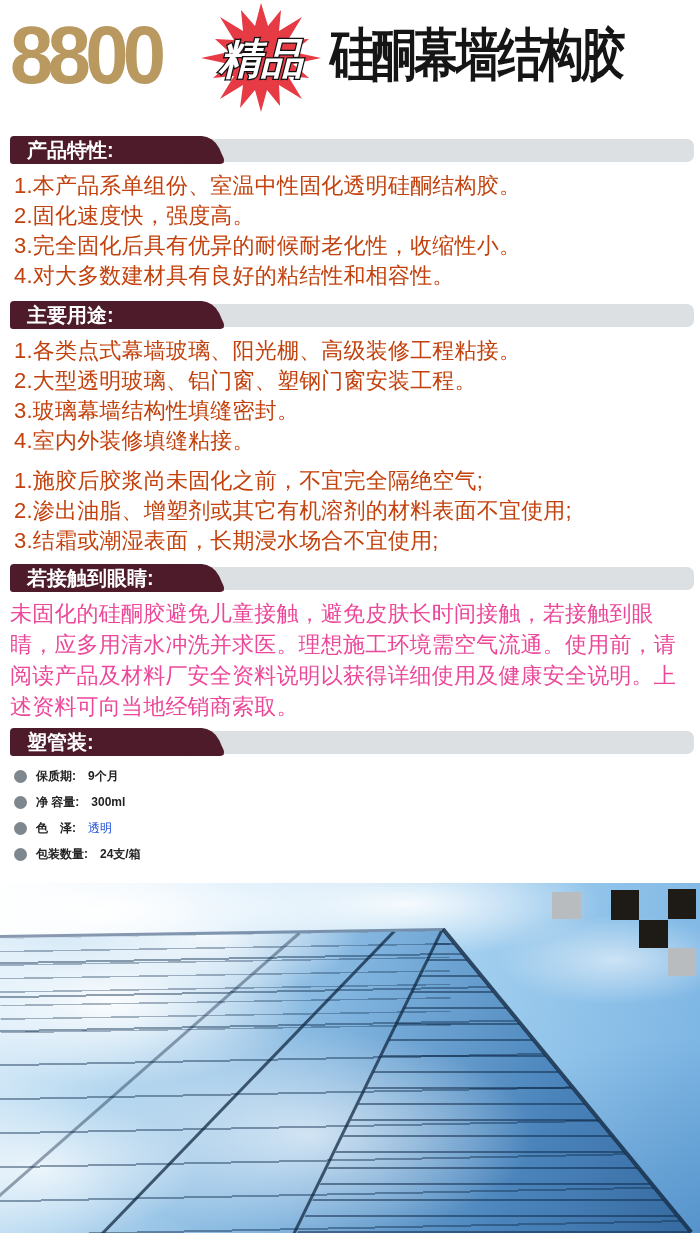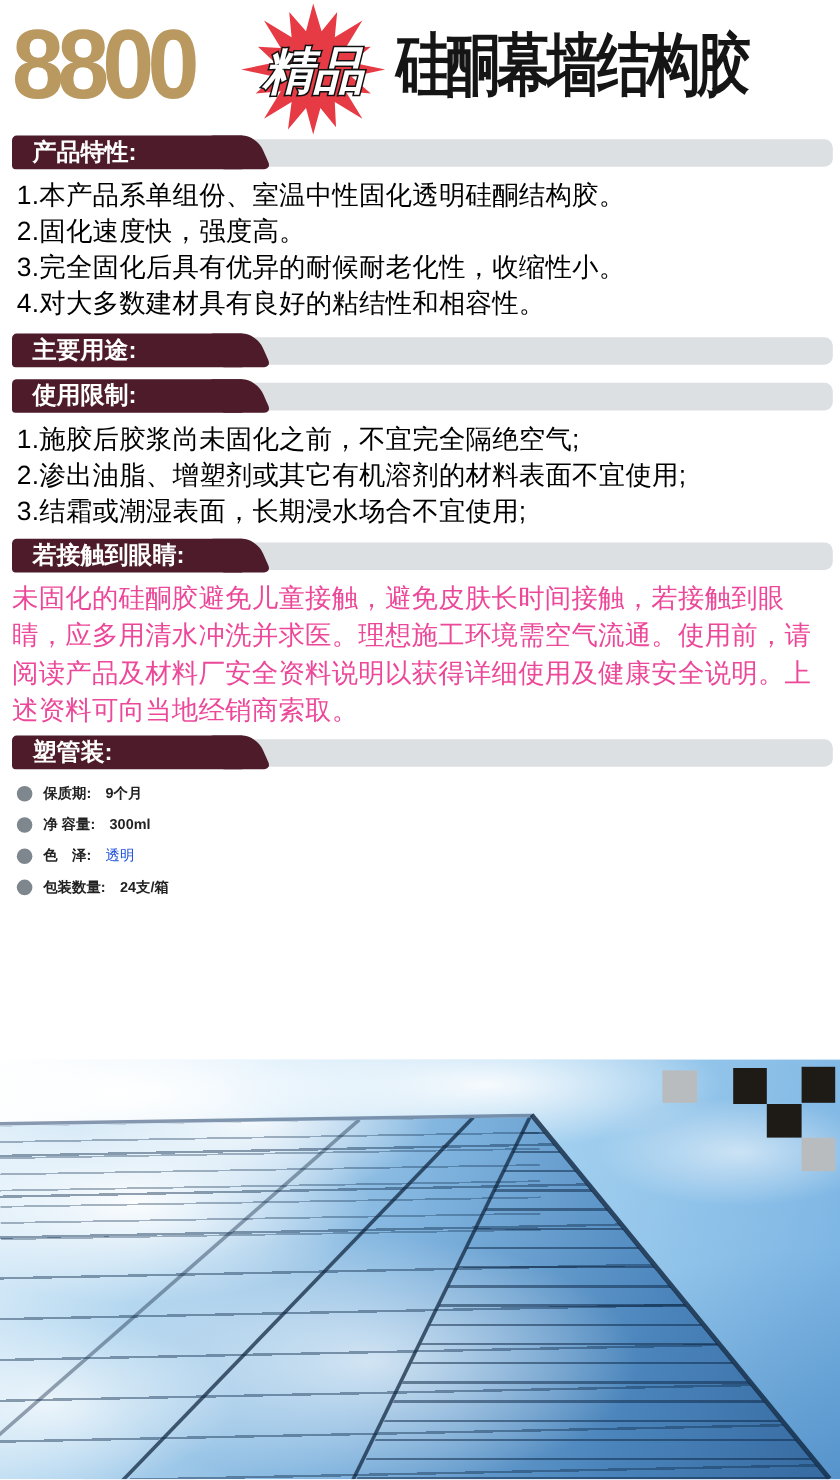--- a/index.html
+++ b/index.html
@@ -27,21 +27,21 @@
     position:absolute;left:0;top:0;bottom:0;width:192px;box-sizing:border-box;
     background:#4d1b2a;color:#fff;font-size:20px;font-weight:bold;line-height:28px;
     padding-left:17px;border-radius:4px 0 0 3px;z-index:2;white-space:nowrap;
   }
   .banner .label::after{
     content:"";position:absolute;top:0;right:-18px;width:40px;height:100%;
     background:#4d1b2a;transform:skewX(24deg);border-radius:4px 12px 6px 0;z-index:-1;
   }
   
   .plist{list-style:none;margin:7px 0 0 0;padding:0 6px 0 14px;}
-  .plist li{font-size:22px;line-height:30px;color:#000000;letter-spacing:0.2px;}
+  .plist li{font-size:22px;line-height:30px;color:#c2410c;letter-spacing:0.2px;}
   .para{margin:6px 8px 0 10px;font-size:22px;line-height:31px;color:#ec4899;letter-spacing:0.2px;font-family:Liberation Serif, serif;}
   
   .specs{margin:7px 0 0 0;padding:0 0 0 14px;}
   .spec-item{display:flex;align-items:center;height:26px;font-size:12px;font-weight:bold;color:#222;}
   .spec-bullet{flex:0 0 13px;width:13px;height:13px;border-radius:50%;background:#7e878d;margin-right:9px;}
   .spec-label{margin-right:12px;white-space:pre;}
   .spec-value{white-space:pre;}
   .spec-value.muted{color:#1d4ed8;font-weight:normal;}
   
   .photo{
@@ -86,21 +86,21 @@
   .bldg-topline{position:absolute;left:0;top:52px;width:444px;height:3px;background:rgba(40,70,110,.55);transform:rotate(-0.9deg);transform-origin:left center;}
   .sq{position:absolute;}
   .sq-gray{background:#b9bcbe;}
   .sq-black{background:#1e1a16;}
   .sq1{left:552px;top:9px;width:29px;height:27px;}
   .sq2{left:611px;top:7px;width:28px;height:30px;}
   .sq3{left:668px;top:6px;width:28px;height:30px;}
   .sq4{left:639px;top:37px;width:29px;height:28px;}
   .sq5{left:668px;top:65px;width:28px;height:28px;}
   
-  .sec-1{margin-top:1px;}
+  .sec-1{margin-top:24px;}
   .sec-2{margin-top:10px;}
   .sec-3{margin-top:10px;}
   .sec-4{margin-top:8px;}
   .sec-5{margin-top:6px;}
 </style>
 </head>
 <body>
 
 <div class="page">
 
@@ -126,27 +126,29 @@
       <li>3.完全固化后具有优异的耐候耐老化性，收缩性小。</li>
       <li>4.对大多数建材具有良好的粘结性和相容性。</li>
     </ul>
   </div>
 
   <div class="sec sec-2">
     <div class="banner">
       <div class="track"></div>
       <div class="label">主要用途:</div>
     </div>
+    <ul class="plist">
+      <li>1.各类点式幕墙玻璃、阳光棚、高级装修工程粘接。</li>
+      <li>2.大型透明玻璃、铝门窗、塑钢门窗安装工程。</li>
+      <li>3.玻璃幕墙结构性填缝密封。</li>
+      <li>4.室内外装修填缝粘接。</li>
+    </ul>
   </div>
 
   <div class="sec sec-3">
-    <div class="banner">
-      <div class="track"></div>
-      <div class="label">使用限制:</div>
-    </div>
     <ul class="plist">
       <li>1.施胶后胶浆尚未固化之前，不宜完全隔绝空气;</li>
       <li>2.渗出油脂、增塑剂或其它有机溶剂的材料表面不宜使用;</li>
       <li>3.结霜或潮湿表面，长期浸水场合不宜使用;</li>
     </ul>
   </div>
 
   <div class="sec sec-4">
     <div class="banner">
       <div class="track"></div>

